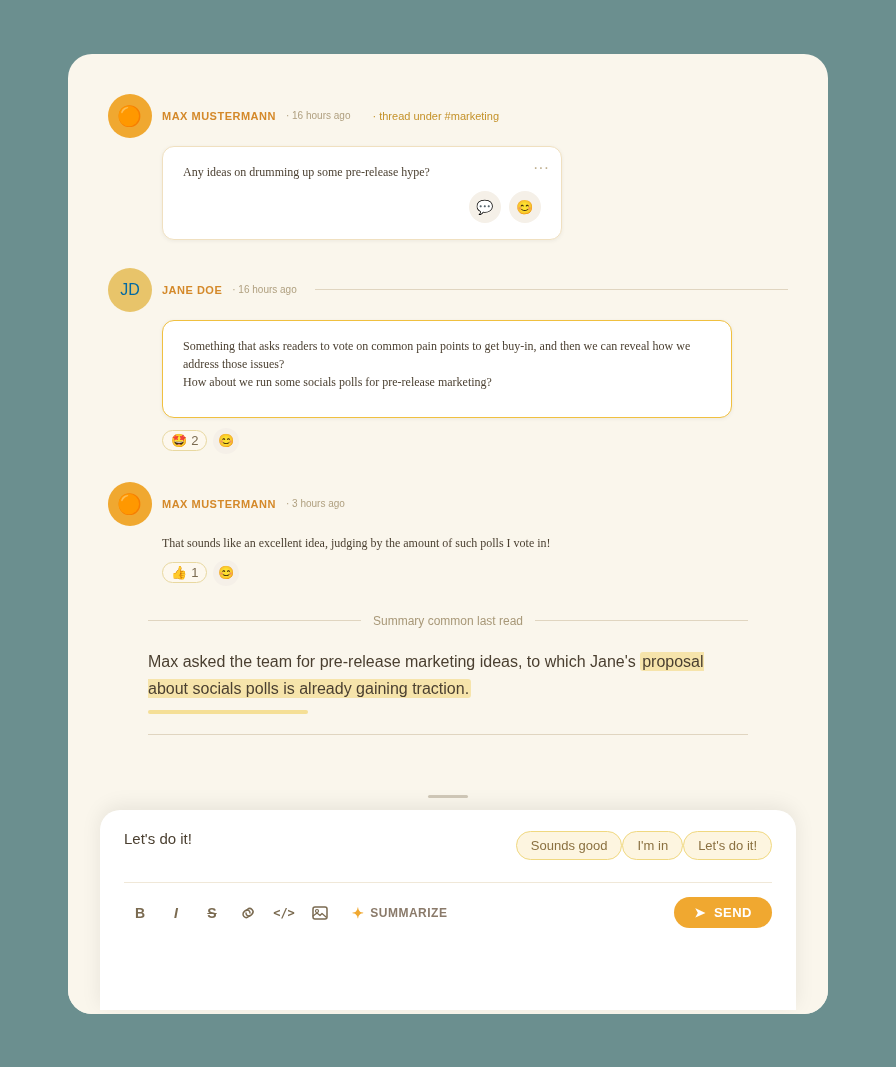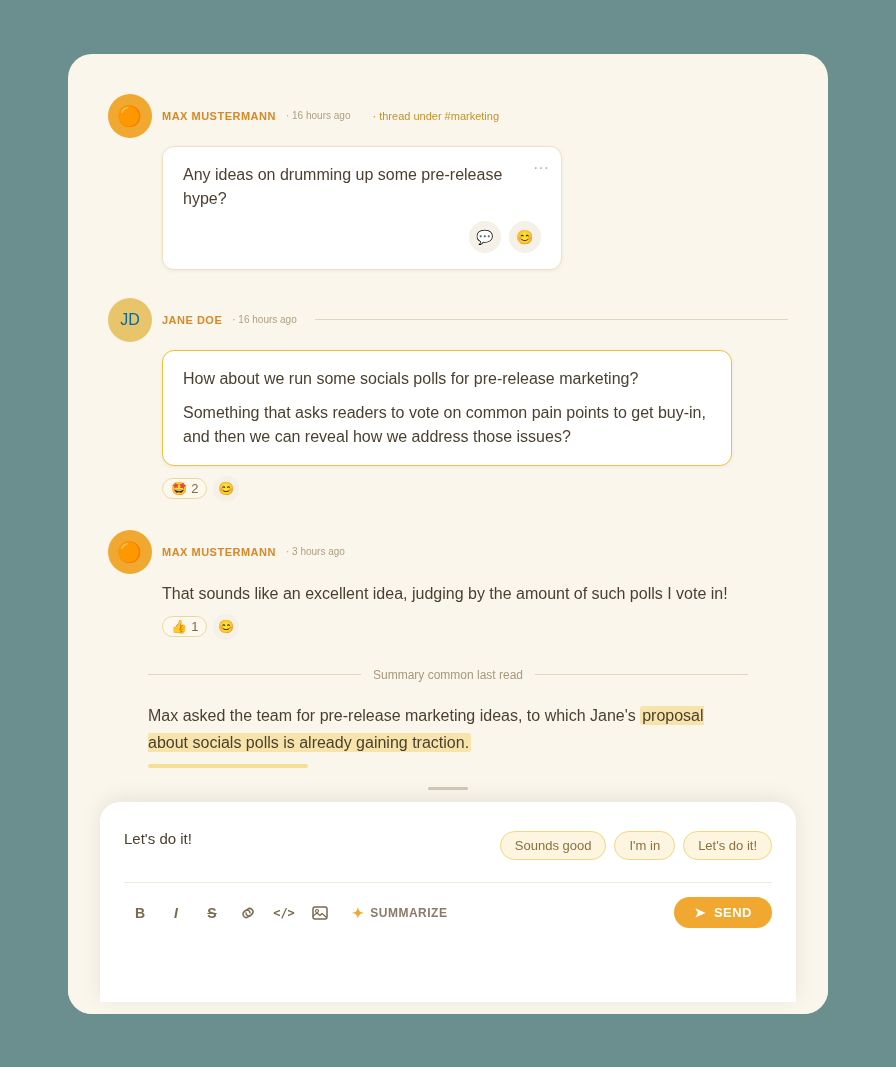--- a/index.html
+++ b/index.html
@@ -97,23 +97,24 @@
       border: 1px solid #f0e0c0;
       max-width: 400px;
     }
 
     .message-bubble-jane {
       border: 1.5px solid #f0c040;
       max-width: 570px;
     }
 
     .message-text {
-      font-size: 16px;
+      font-size: 12px;
       color: #4a3f30;
       line-height: 1.5;
+      font-family: Liberation Serif, serif;
     }
 
     .message-actions {
       display: flex;
       gap: 8px;
       margin-top: 10px;
       justify-content: flex-end;
     }
 
     .action-icon {
@@ -222,42 +223,41 @@
     .summary-bottom-divider {
       height: 1px;
       background: #e0d5c0;
       margin-top: 10px;
     }
 
     
     .compose-card {
       background: white;
       border-radius: 20px 20px 0 0;
-      margin: 12px 16px;
-      padding: 24px 24px 20px 24px;
+      margin: 4px 16px;
+      padding: 16px 24px 20px 24px;
       box-shadow: 0 -4px 20px rgba(0,0,0,0.08);
       min-height: 200px;
     }
 
     .compose-text {
       flex: 1;
       font-size: 15px;
       color: #4a3f30;
       padding: 4px 0;
       min-height: 40px;
       outline: none;
       border: none;
       resize: none;
       font-family: inherit;
       background: transparent;
     }
 
     .quick-replies {
       display: flex;
-      gap: 8px;
       flex-wrap: wrap;
       align-items: center;
       margin-left: auto;
     }
 
     .quick-reply-btn {
       background: #fdf5e0;
       border: 1px solid #f0d880;
       border-radius: 20px;
       padding: 6px 14px;
@@ -376,22 +376,22 @@
         <div class="avatar avatar-jane">
           <span style="font-size:20px;"></span>
           <svg width="44" height="44" viewBox="0 0 44 44" style="position:absolute;left:0;top:0;opacity:0"></svg>
           <span style="font-size:16px; color:#0369a1;">JD</span>
         </div>
         <span class="sender-name">JANE DOE</span>
         <span class="sender-time">· <span>16 hours ago</span></span>
         <div class="divider-line" style="margin-left:8px;"></div>
       </div>
       <div class="message-bubble message-bubble-jane">
+        <p class="message-text">Something that asks readers to vote on common pain points to get buy-in, and then we can reveal how we address those issues?</p>
         <p class="message-text" style="margin-bottom:10px;">How about we run some socials polls for pre-release marketing?</p>
-        <p class="message-text">Something that asks readers to vote on common pain points to get buy-in, and then we can reveal how we address those issues?</p>
       </div>
       <div class="reaction-row">
         <div class="reaction-badge">
           <span>🤩</span>
           <span>2</span>
         </div>
         <button class="add-reaction-btn">😊</button>
       </div>
     </div>
 

